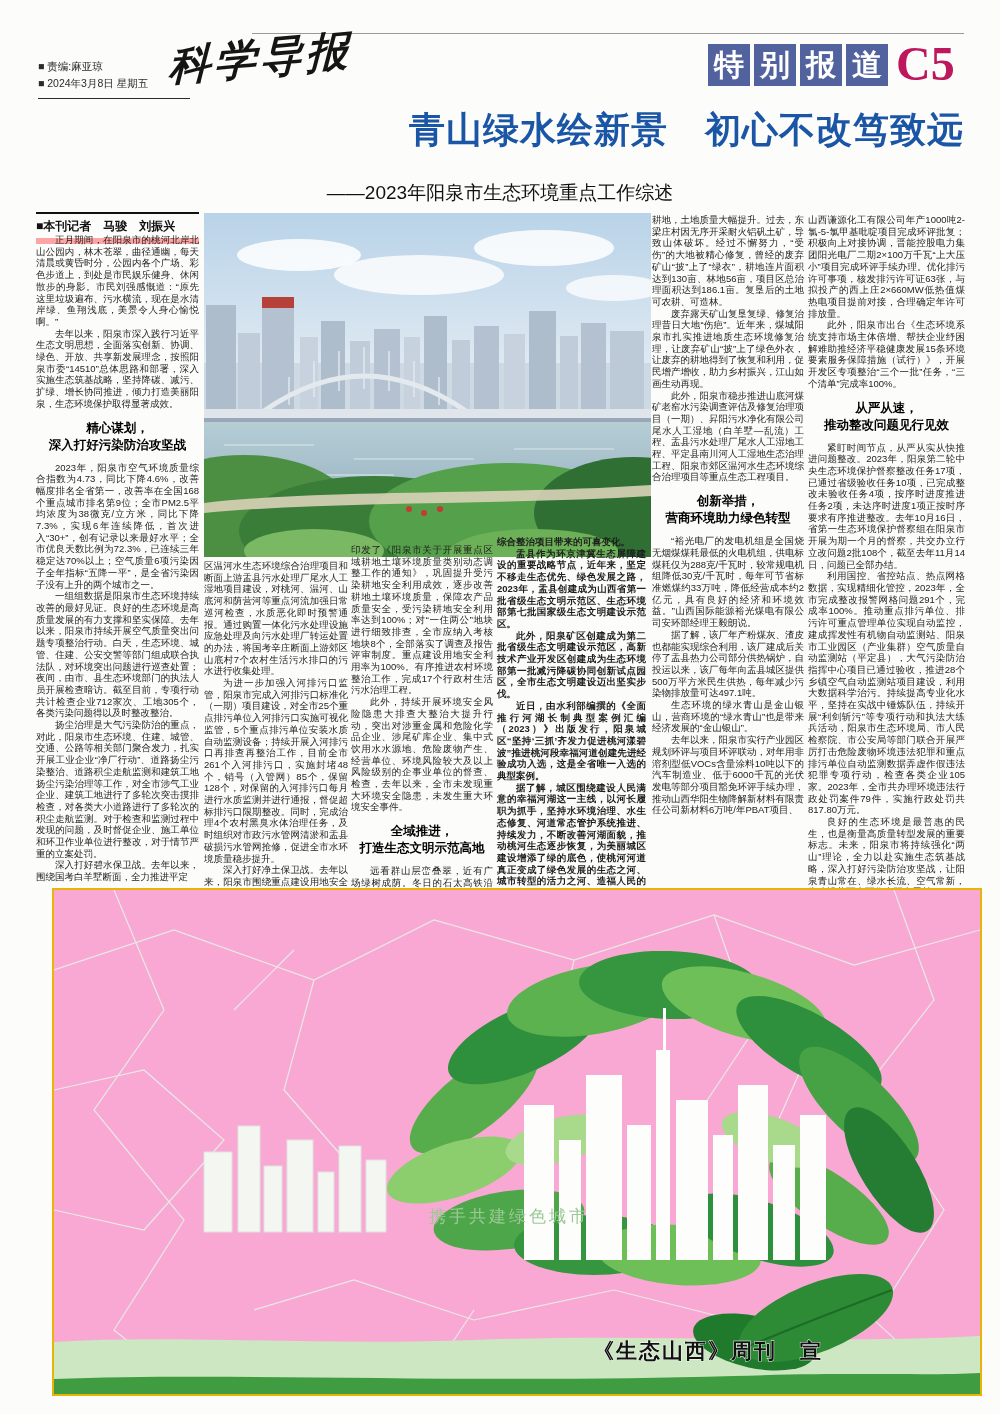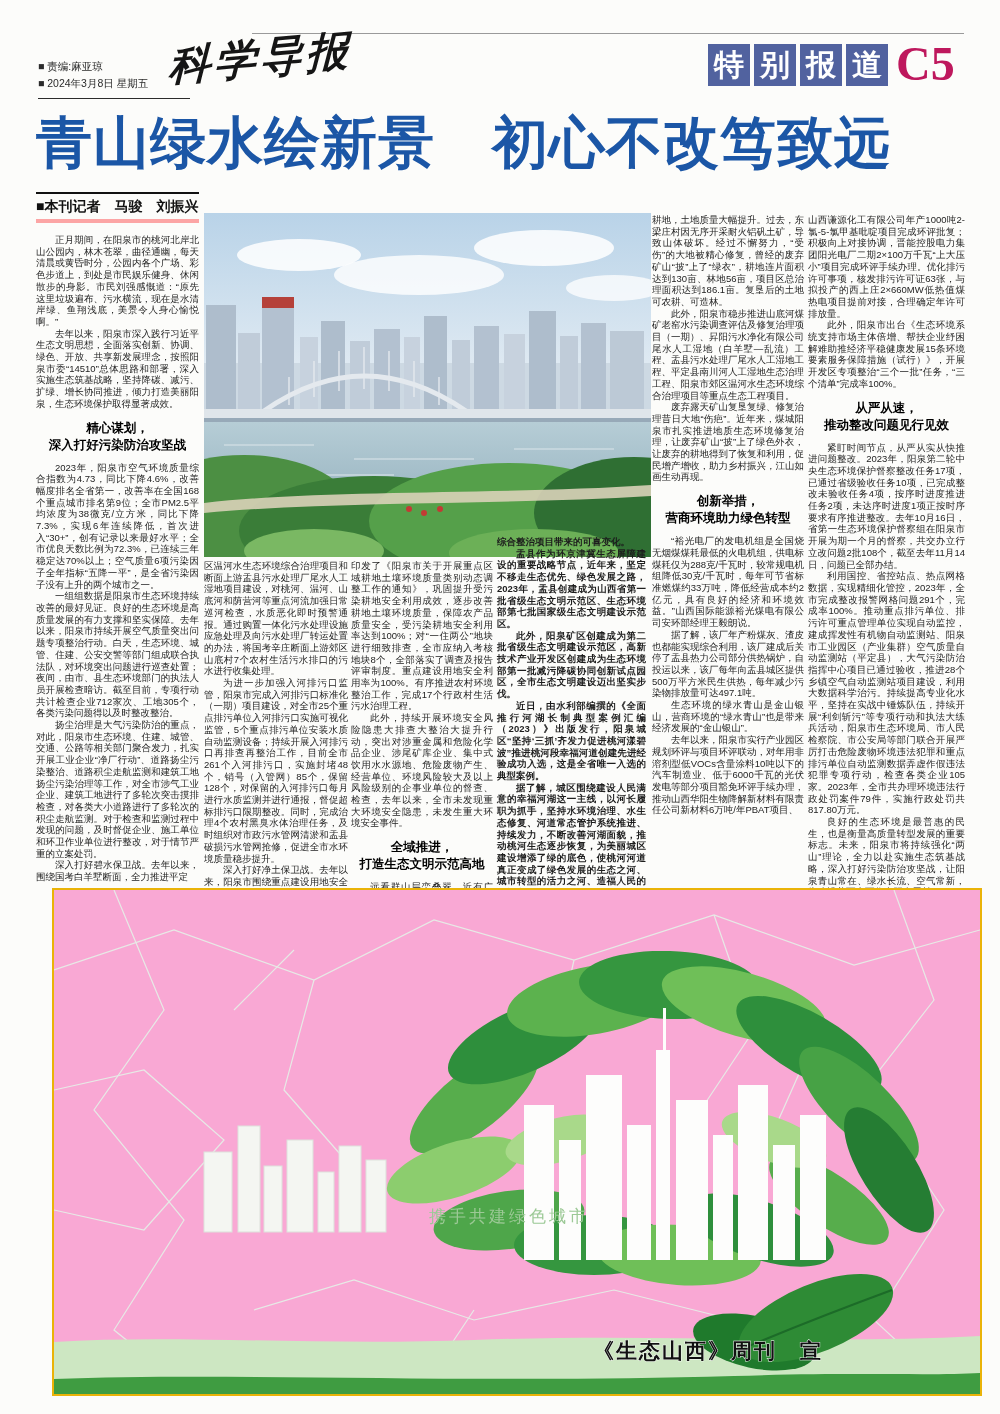--- a/index.html
+++ b/index.html
@@ -12,35 +12,35 @@
                 border-bottom:1px solid #2b2b2b;padding-bottom:6px;margin-top:20px;}
   .masthead{position:absolute;left:168px;top:28px;width:240px;font-family:"Liberation Serif","DejaVu Serif",serif;
             font-size:42px;font-weight:bold;font-style:italic;transform:rotate(-5deg) skewX(-6deg);
             color:#151515;letter-spacing:4px;}
   .section-boxes{position:absolute;left:708px;top:44px;display:flex;gap:4px;}
   .section-box{width:42px;height:42px;background:#51629f;color:#fff;font-size:30px;font-weight:bold;
                display:flex;align-items:center;justify-content:center;}
   .page-num{position:absolute;left:896px;top:36px;font-family:"Liberation Serif","DejaVu Serif",serif;
             font-size:48px;font-weight:bold;color:#be185d;}
   
-  .headline{position:absolute;left:36px;right:36px;top:106px;text-align:left;font-size:56px;font-weight:900;
+  .headline{position:absolute;left:36px;right:36px;top:106px;text-align:right;font-size:36px;font-weight:900;
             color:#1b56a6;letter-spacing:1px;white-space:nowrap;}
   .subtitle{position:absolute;left:36px;right:36px;top:180px;text-align:center;font-size:19px;color:#111;}
   
-  .byline{position:absolute;left:36px;top:192px;width:163px;font-size:14px;font-weight:bold;color:#111;
-          border-top:2px solid #111;border-bottom:4px solid #fca5a5;padding:4px 0 3px 0;}
+  .byline{position:absolute;left:36px;top:212px;width:163px;font-size:12px;font-weight:bold;color:#111;
+          border-top:2px solid #111;border-bottom:6px solid #fca5a5;padding:4px 0 3px 0;}
   
   .col{position:absolute;font-size:9.5px;line-height:11.7px;text-align:justify;color:#1d1d1d;}
   .col p{margin:0;text-indent:2em;}
   .col p.cont{text-indent:0;}
   .subhead{font-size:12.5px;font-weight:bold;line-height:17px;margin:10px 0 8px 0;white-space:pre-line;
            text-align:center;color:#000;}
   #col1{left:36px;top:234px;width:163px;height:616px;}
   #col2{left:204px;top:560px;width:144px;height:292px;}
-  #col3{left:351px;top:560px;width:142px;height:292px;}
+  #col3{left:351px;top:544px;width:142px;height:292px;}
   #col4{left:497px;top:536px;width:149px;height:292px;font-weight:bold;}
   #col5{left:652px;top:214px;width:152px;height:638px;}
   #col6{left:808px;top:214px;width:157px;height:638px;}
   
   .photo{position:absolute;left:204px;top:213px;width:447px;height:344px;overflow:hidden;background:#cfdde9;}
   
   .graphic-box{position:absolute;left:52px;top:888px;width:926px;height:504px;border:2px solid #eab308;
                background:#f9a8d4;overflow:hidden;}
   svg{display:block;}
 </style>
@@ -57,20 +57,21 @@
   <div class="masthead">科学导报</div>
   <div class="section-boxes">
     <span class="section-box">特</span>
     <span class="section-box">别</span>
     <span class="section-box">报</span>
     <span class="section-box">道</span>
   </div>
   <div class="page-num">C5</div>
 
   <div class="headline">青山绿水绘新景　初心不改笃致远</div>
+  <div class="subtitle">——2023年阳泉市生态环境重点工作综述</div>
   <div class="byline">■本刊记者　马骏　刘振兴</div>
 
   <div class="photo">
     <svg width="447" height="344" viewBox="0 0 447 344">
       <defs>
         <linearGradient id="sky" x1="0" y1="0" x2="0" y2="1">
           <stop offset="0" stop-color="#b9d3e8"></stop>
             <stop offset="1" stop-color="#edf2f6"></stop>
         </linearGradient>
         <linearGradient id="water" x1="0" y1="0" x2="0" y2="1">
@@ -162,22 +163,22 @@
     <p class="cont">综合整治项目带来的可喜变化。</p>
     <p>盂县作为环京津冀生态屏障建设的重要战略节点，近年来，坚定不移走生态优先、绿色发展之路，2023年，盂县创建成为山西省第一批省级生态文明示范区、生态环境部第七批国家级生态文明建设示范区。</p>
     <p>此外，阳泉矿区创建成为第二批省级生态文明建设示范区，高新技术产业开发区创建成为生态环境部第一批减污降碳协同创新试点园区，全市生态文明建设迈出坚实步伐。</p>
     <p>近日，由水利部编撰的《全面推行河湖长制典型案例汇编（2023）》出版发行，阳泉城区“坚持‘三抓’齐发力促进桃河漾碧波”推进桃河段幸福河道创建先进经验成功入选，这是全省唯一入选的典型案例。</p>
     <p>据了解，城区围绕建设人民满意的幸福河湖这一主线，以河长履职为抓手，坚持水环境治理、水生态修复、河道常态管护系统推进、持续发力，不断改善河湖面貌，推动桃河生态逐步恢复，为美丽城区建设增添了绿的底色，使桃河河道真正变成了绿色发展的生态之河、城市转型的活力之河、造福人民的幸福之河。</p>
     <p>在阳泉市郊区荫营镇东梁庄村，曾经满目疮痍的土地如今已成为连片</p>
   </div>
 
   <div class="col" id="col5">
     <p class="cont">耕地，土地质量大幅提升。过去，东梁庄村因无序开采耐火铝矾土矿，导致山体破坏。经过不懈努力，“受伤”的大地被精心修复，曾经的废弃矿山“披”上了“绿衣”，耕地连片面积达到130亩、林地56亩，项目区总治理面积达到186.1亩。复垦后的土地可农耕、可造林。</p>
+    <p>废弃露天矿山复垦复绿、修复治理昔日大地“伤疤”。近年来，煤城阳泉市扎实推进地质生态环境修复治理，让废弃矿山“披”上了绿色外衣，让废弃的耕地得到了恢复和利用，促民增产增收，助力乡村振兴，江山如画生动再现。</p>
     <p>此外，阳泉市稳步推进山底河煤矿老窑水污染调查评估及修复治理项目（一期）、昇阳污水净化有限公司尾水人工湿地（白羊墅—乱流）工程、盂县污水处理厂尾水人工湿地工程、平定县南川河人工湿地生态治理工程、阳泉市郊区温河水生态环境综合治理项目等重点生态工程项目。</p>
-    <p>废弃露天矿山复垦复绿、修复治理昔日大地“伤疤”。近年来，煤城阳泉市扎实推进地质生态环境修复治理，让废弃矿山“披”上了绿色外衣，让废弃的耕地得到了恢复和利用，促民增产增收，助力乡村振兴，江山如画生动再现。</p>
     <div class="subhead">创新举措，
 营商环境助力绿色转型</div>
     <p>“裕光电厂的发电机组是全国烧无烟煤煤耗最低的火电机组，供电标煤耗仅为288克/千瓦时，较常规电机组降低30克/千瓦时，每年可节省标准燃煤约33万吨，降低经营成本约2亿元，具有良好的经济和环境效益。”山西国际能源裕光煤电有限公司安环部经理王毅朗说。</p>
     <p>据了解，该厂年产粉煤灰、渣皮也都能实现综合利用，该厂建成后关停了盂县热力公司部分供热锅炉，自投运以来，该厂每年向盂县城区提供500万平方米民生供热，每年减少污染物排放量可达497.1吨。</p>
     <p>生态环境的绿水青山是金山银山，营商环境的“绿水青山”也是带来经济发展的“金山银山”。</p>
     <p>去年以来，阳泉市实行产业园区规划环评与项目环评联动，对年用非溶剂型低VOCs含量涂料10吨以下的汽车制造业、低于6000千瓦的光伏发电等部分项目豁免环评手续办理，推动山西华阳生物降解新材料有限责任公司新材料6万吨/年PBAT项目、</p>
   </div>
 
   <div class="col" id="col6">
     <p class="cont">山西谦源化工有限公司年产1000吨2-氯-5-氯甲基吡啶项目完成环评批复；积极向上对接协调，晋能控股电力集团阳光电厂二期2×100万千瓦“上大压小”项目完成环评手续办理。优化排污许可事项，核发排污许可证63张，与拟投产的西上庄2×660MW低热值煤热电项目提前对接，合理确定年许可排放量。</p>

